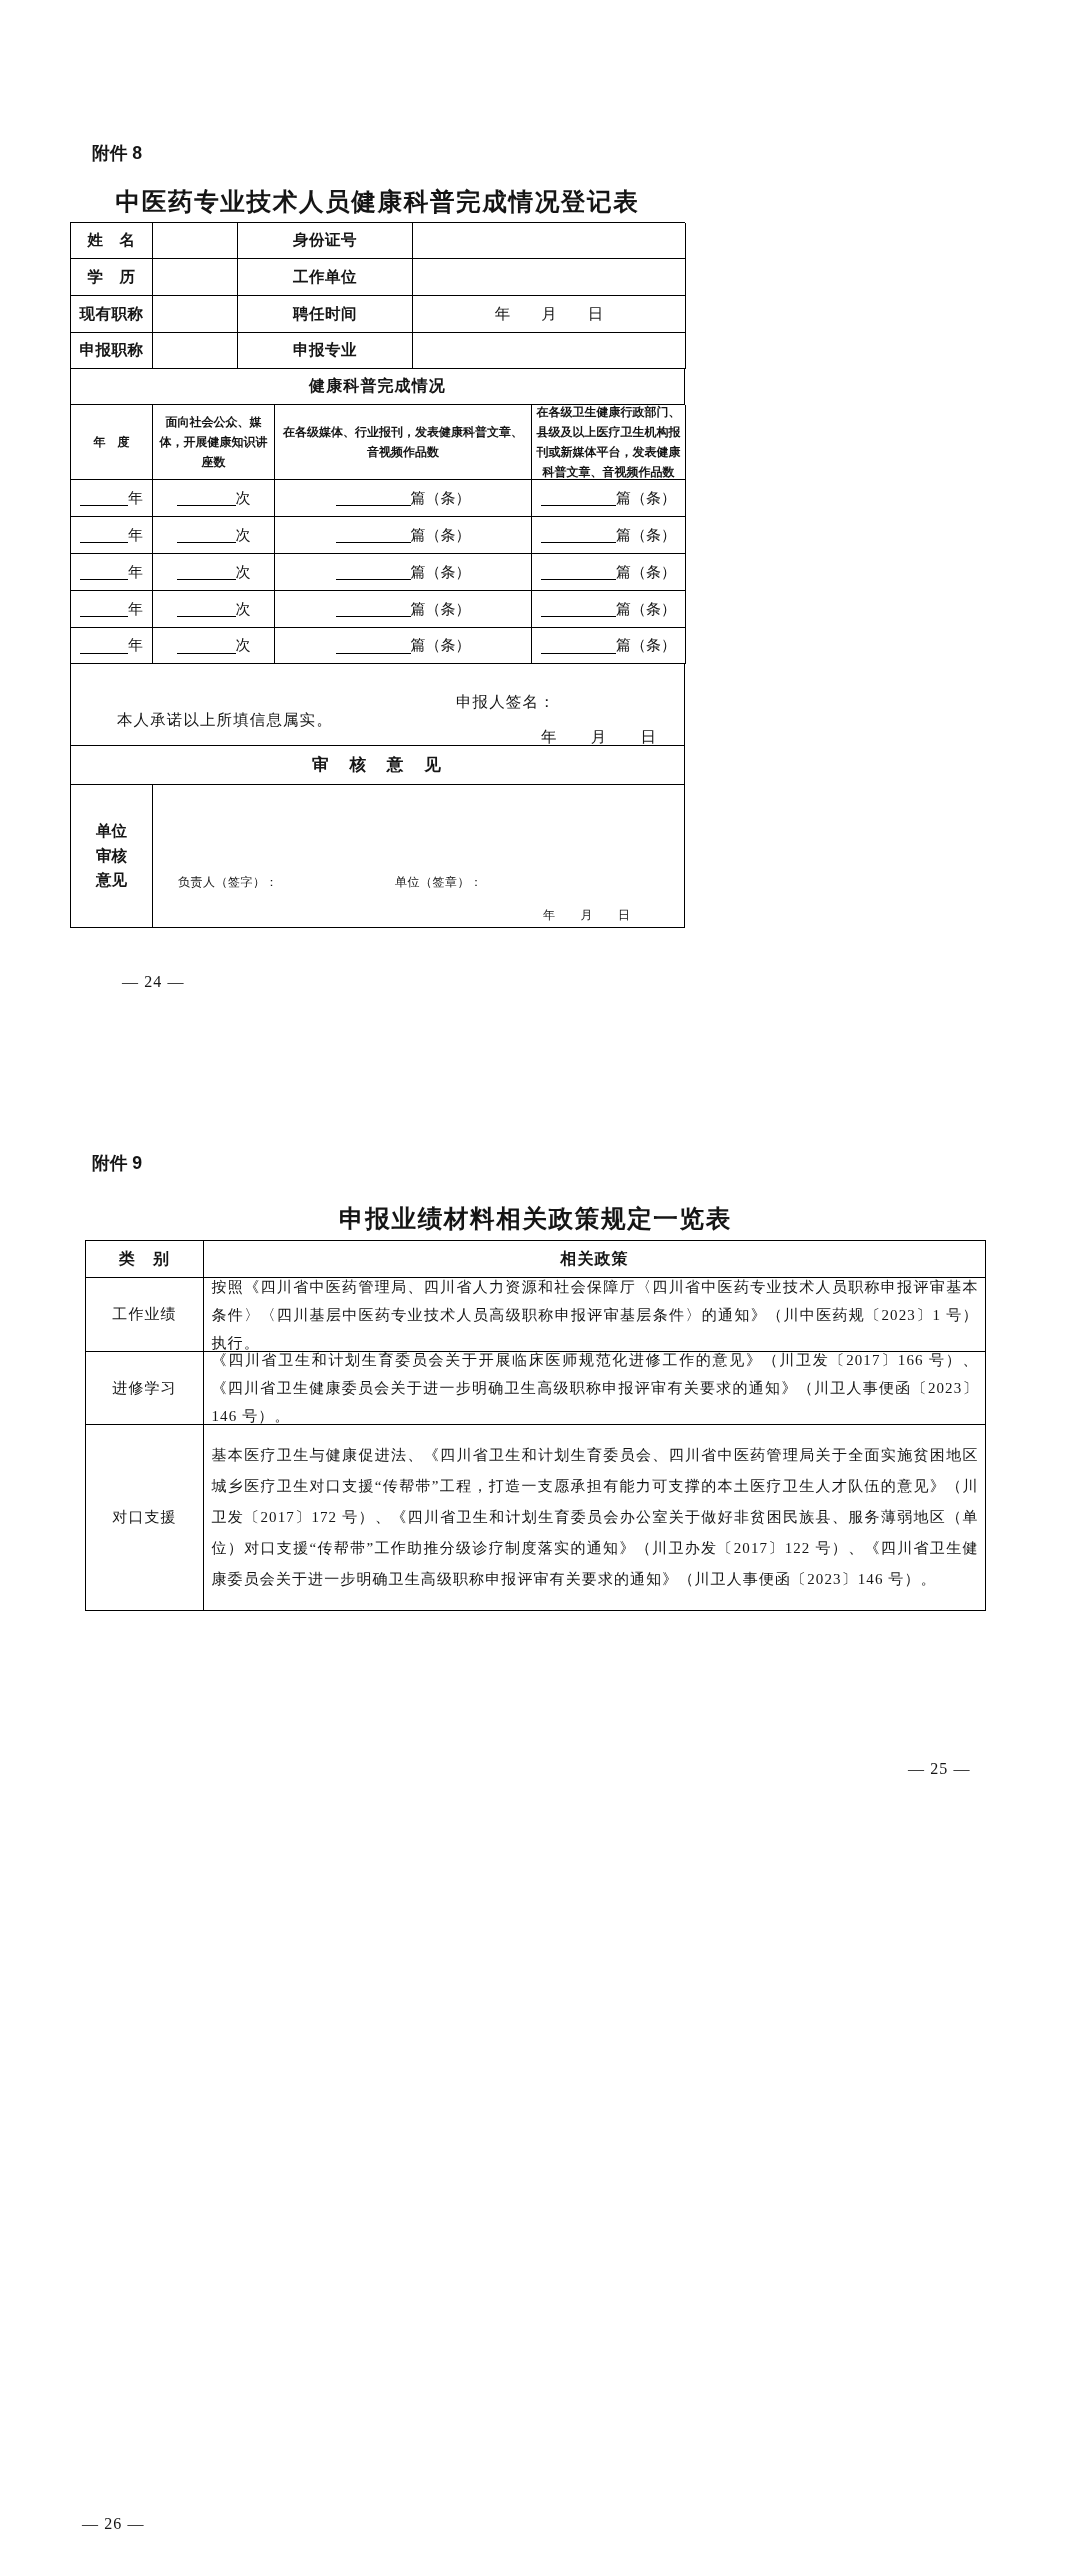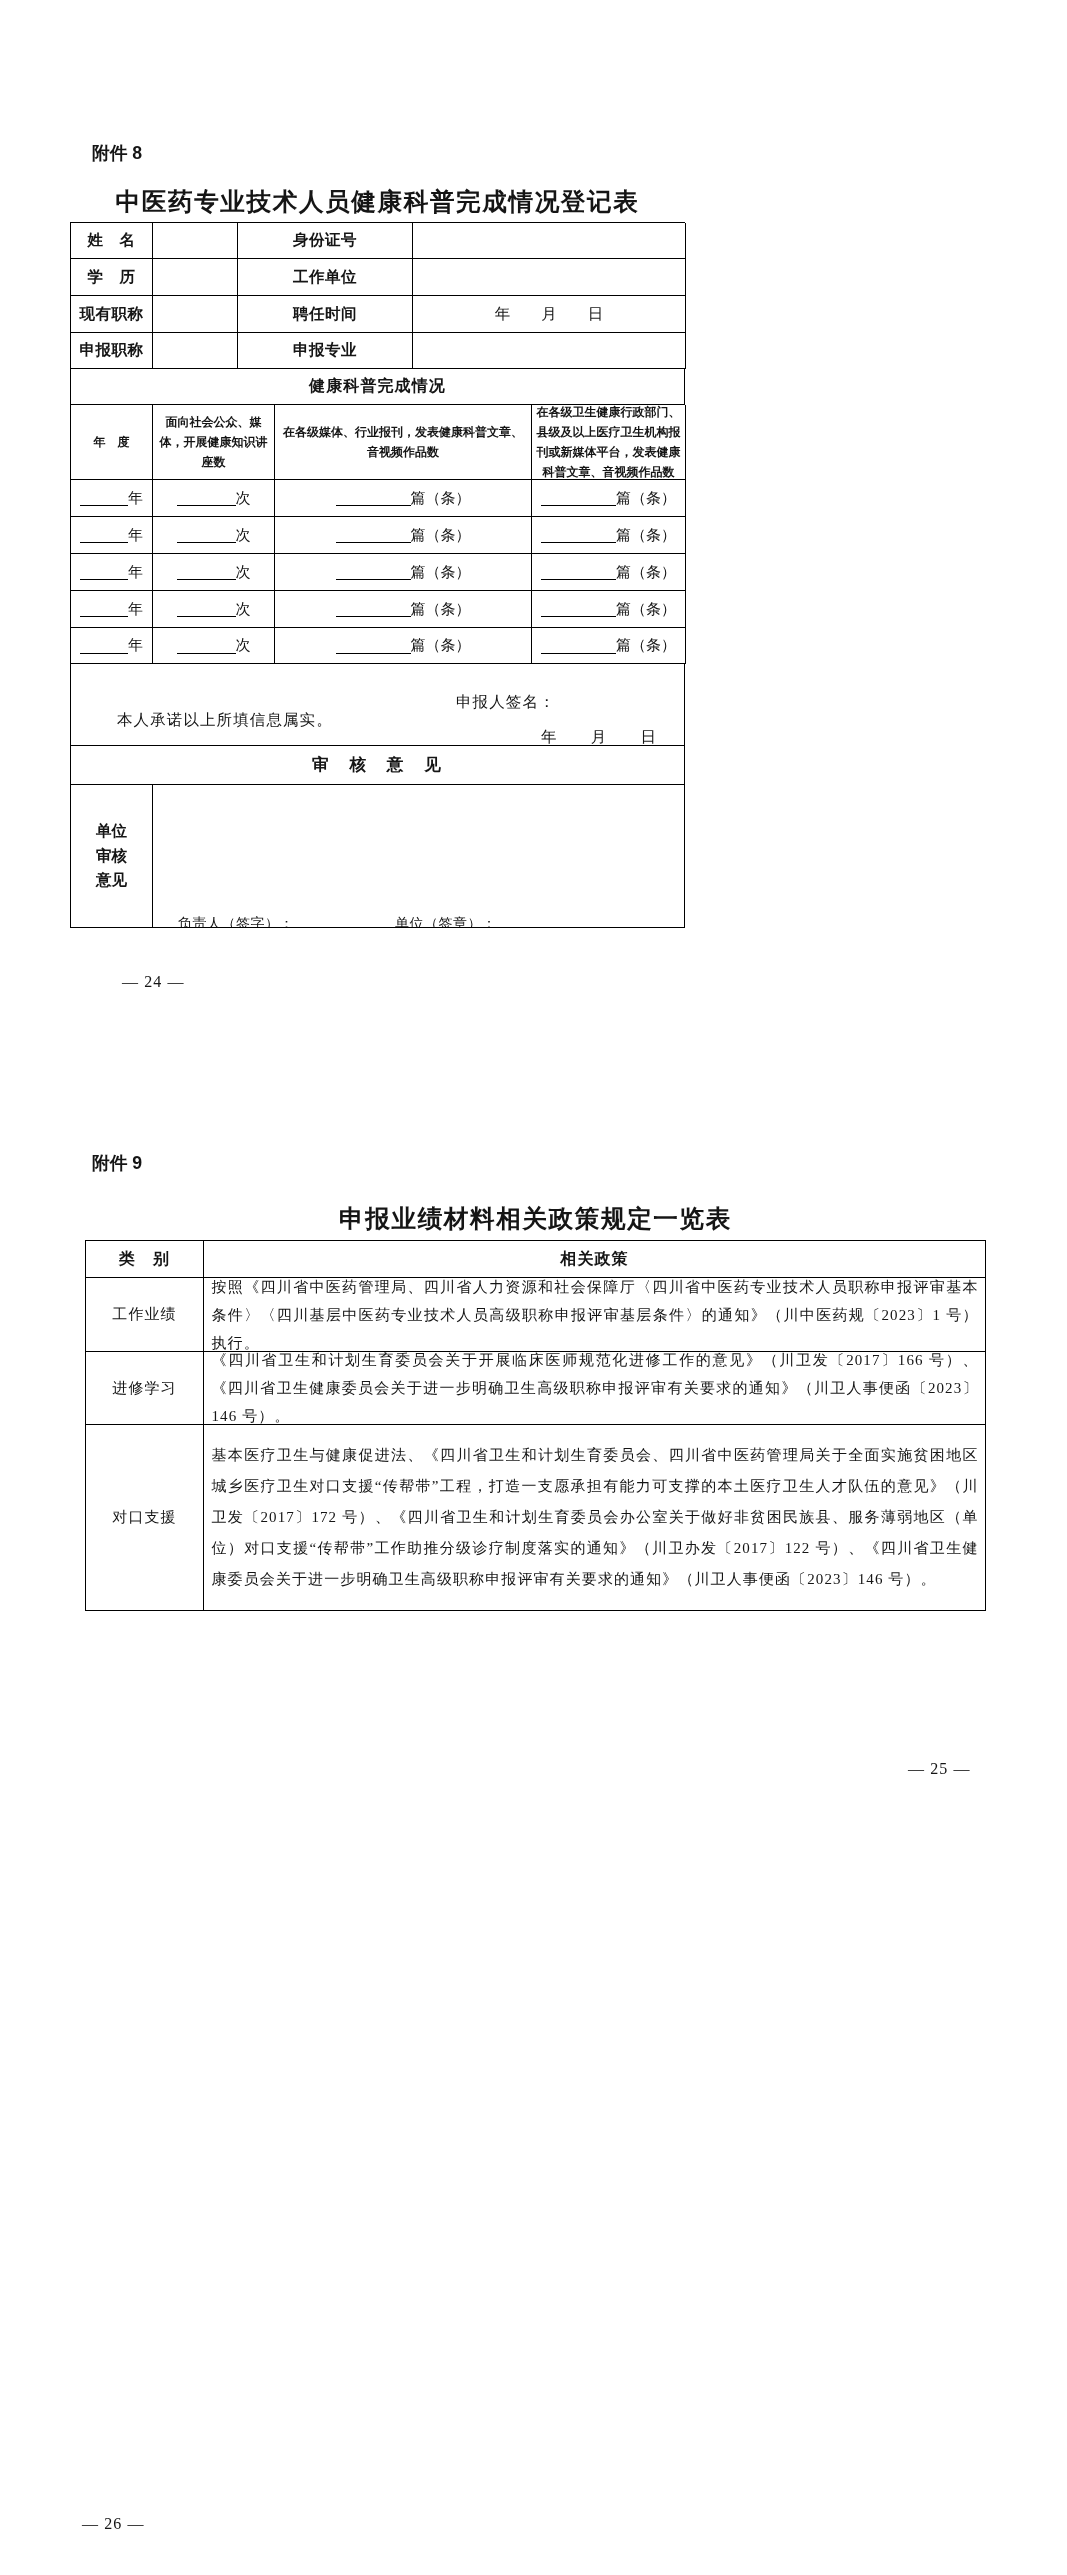--- a/index.html
+++ b/index.html
@@ -23,21 +23,21 @@
   .val{font-size:15.5px;}
   .sec-title{font-family:"Liberation Sans", sans-serif;font-weight:bold;font-size:16px;letter-spacing:1.1px;}
   .sci-head{font-family:"Liberation Sans", sans-serif;font-weight:bold;font-size:12px;line-height:20px;text-align:center;padding:0 5.3px;}
   .sci-head.wide{padding:0 4.3px;}
   .fill{font-size:15px;white-space:nowrap;}
   .blank{display:inline-block;height:1.05em;border-bottom:1.1px solid #000;vertical-align:baseline;}
   .b90{width:48px;}.b110{width:59px;}.b140{width:75px;}
   .promise-txt{font-size:15.5px;letter-spacing:1.1px;white-space:nowrap;}
   .rev-head{font-family:"Liberation Sans", sans-serif;font-weight:bold;font-size:16.6px;letter-spacing:2.1px;}
   .unit-lbl{font-family:"Liberation Sans", sans-serif;font-weight:bold;font-size:15.5px;line-height:24.6px;text-align:center;}
-  .sign-lbl{font-size:14px;letter-spacing:0.5px;white-space:nowrap;margin-top:41px;}
+  .sign-lbl{font-size:12px;letter-spacing:0.5px;white-space:nowrap;}
 
   
   .cat-head{font-family:Liberation Mono, monospace;font-weight:bold;font-size:16px;letter-spacing:1.1px;}
   .cat{font-size:15px;letter-spacing:1.1px;}
   .policy-wrap{width:100%;padding:0 6.4px 0 7.5px;box-sizing:border-box;}
   .policy{font-size:15px;letter-spacing:1.1px;text-align:justify;}
   .lh52{line-height:28px;}
   .lh58{line-height:31px;}
 </style>
 </head>

